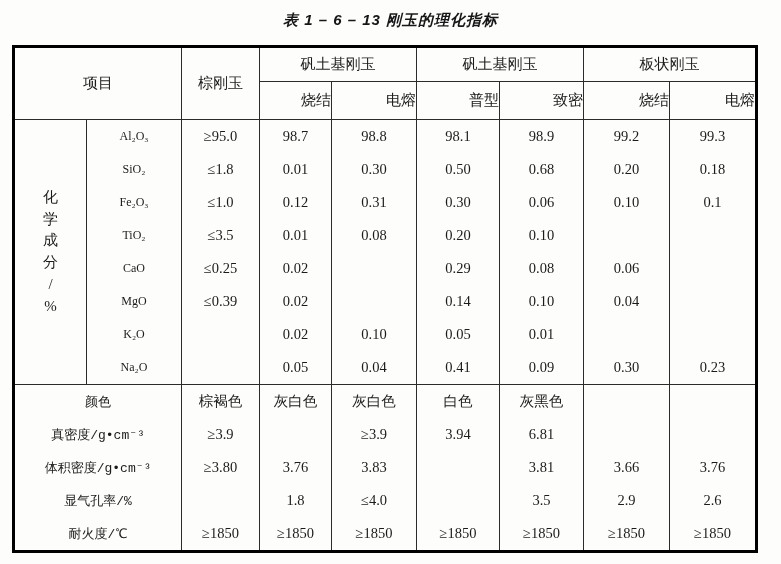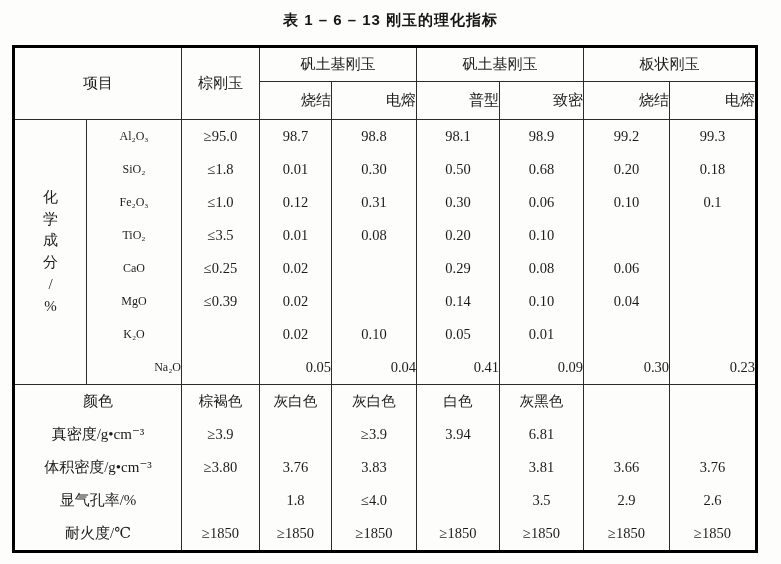--- a/index.html
+++ b/index.html
@@ -16,20 +16,21 @@
     position: absolute;
     top: 11px;
     left: 0;
     width: 100%;
     text-align: center;
     font-family: "Liberation Sans", "DejaVu Sans", sans-serif;
     font-weight: 700;
     font-size: 15px;
     letter-spacing: 1px;
     color: #161616;
+    font-style: italic;
   }
   table.main {
     position: absolute;
     left: 12px;
     top: 45px;
     width: 743px;
     table-layout: fixed;
     border-collapse: collapse;
     border: 3px solid #000;
   }
@@ -42,29 +43,29 @@
     font-size: 14.5px;
     overflow: hidden;
   }
   tr.hd1 td { height: 33px; font-size: 15px; margin-top: 41px; }
   tr.hd2 td { height: 37px; font-size: 15px; text-align: right; }
   tr.chem td { height: 33px; }
   tr.prop td { height: 33px; }
   td.group-hd { border-bottom: 1px solid #2b2b2b; }
   tr.hd2 td { border-bottom: 1px solid #2b2b2b; }
   td.span-bottom { border-bottom: 1px solid #2b2b2b; }
-  tr.chem-last td { border-bottom: 1px solid #2b2b2b; text-align: right; }
+  tr.chem-last td { border-bottom: 1px solid #2b2b2b; }
   td.v-label {
     white-space: pre-line;
     line-height: 1.45;
     font-size: 15px;
     border-bottom: 1px solid #2b2b2b;
   }
   td.formula { font-size: 12px; }
-  td.prop-label { font-size: 15px; }
+  td.prop-label { font-size: 13px; font-family: Liberation Mono, monospace; }
 </style>
 </head>
 <body>
 
 <div class="page">
   <div class="title">表 1 – 6 – 13  刚玉的理化指标</div>
 
   <table class="main">
     <colgroup>
       <col style="width:73px">

